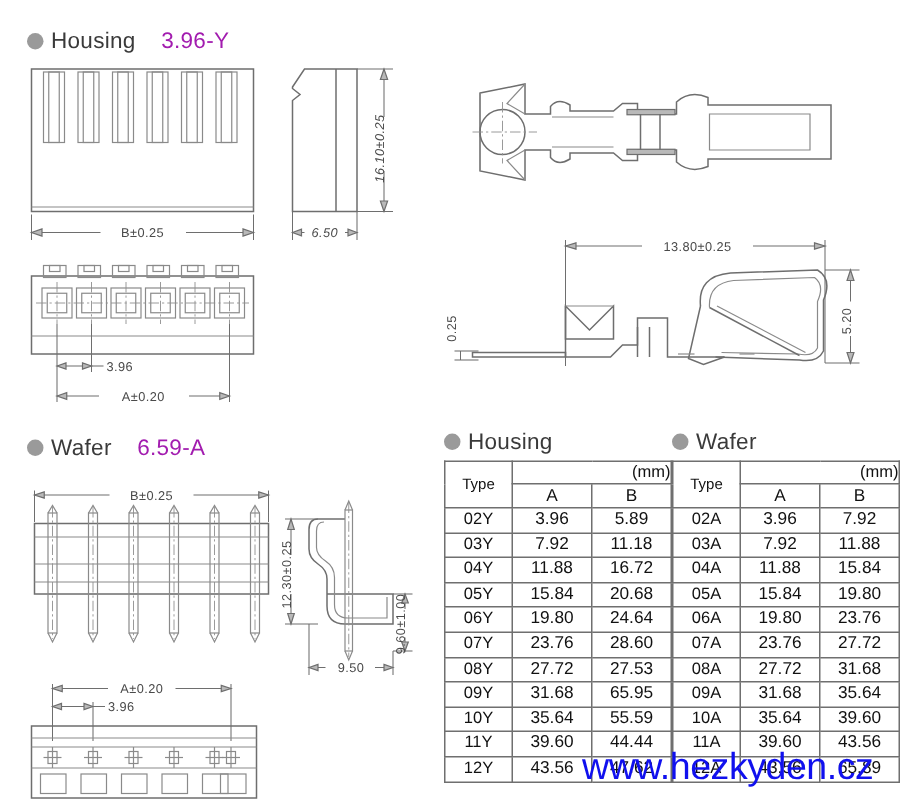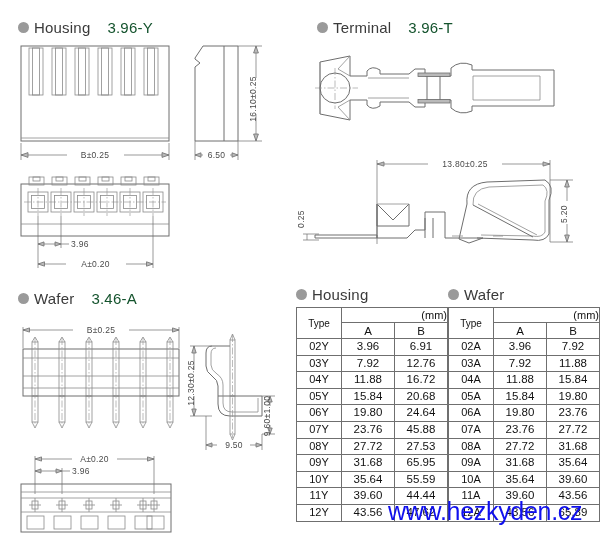--- a/index.html
+++ b/index.html
@@ -32,21 +32,21 @@
     display: inline-block;
     flex: 0 0 auto;
   }
   .sec-title {
     font-size: 15px;
     color: #3a3a3a;
     letter-spacing: .2px;
   }
   .sec-code {
     font-size: 15px;
-    color: #14532d;
+    color: #a21caf;
     margin-left: 12px;
     letter-spacing: .2px;
   }
 
   
   .dwg { position: absolute; }
   .dwg svg { display: block; overflow: visible; }
   .ln   { stroke: #6e6e6e; stroke-width: 1; fill: none; }
   .ln2  { stroke: #8a8a8a; stroke-width: .8; fill: none; }
   .fillgray { fill: #b9b9b9; stroke: #6e6e6e; stroke-width: .8; }
@@ -142,21 +142,21 @@
       <line class="dim" x1="3" y1="101" x2="3" y2="118"></line>
       <line class="dim" x1="151" y1="101" x2="151" y2="118"></line>
       <line class="dim" x1="3" y1="113" x2="49" y2="113"></line>
       <line class="dim" x1="106" y1="113" x2="151" y2="113"></line>
       <polygon class="fillgray" points="3,113 10,110.6 10,115.4"></polygon>
       <polygon class="fillgray" points="151,113 144,110.6 144,115.4"></polygon>
       <text class="dimtxt" x="77" y="116" text-anchor="middle">B±0.25</text>
     </svg>
   </div>
 
-  <div class="dwg" style="left:186px; top:42px;">
+  <div class="dwg" style="left:186px; top:42px;font-style:italic;">
     <svg width="105" height="130" viewBox="0 0 105 130">
 
       <path class="ln" d="M 5,16 L 13,4 L 48,4 L 48,99 L 5,99 L 5,25 L 10,21 L 5,17 Z"></path>
 
       <line class="ln" x1="34" y1="4" x2="34" y2="99"></line>
 
       <line class="dim" x1="48" y1="4" x2="72" y2="4"></line>
       <line class="dim" x1="48" y1="99" x2="72" y2="99"></line>
       <line class="dim" x1="66" y1="4" x2="66" y2="36"></line>
       <line class="dim" x1="66" y1="72" x2="66" y2="99"></line>
@@ -233,25 +233,20 @@
       <text class="dimtxt" x="53" y="75">3.96</text>
 
       <line class="dim" x1="20" y1="92" x2="48" y2="92"></line>
       <line class="dim" x1="108" y1="92" x2="135" y2="92"></line>
       <polygon class="fillgray" points="20,92 26.5,89.8 26.5,94.2"></polygon>
       <polygon class="fillgray" points="135,92 128.5,89.8 128.5,94.2"></polygon>
       <text class="dimtxt" x="77.5" y="95" text-anchor="middle">A±0.20</text>
     </svg>
   </div>
 
-  <div class="sec-head" style="left:313px; top:19px;">
-    <span class="bullet"></span>
-    <span class="sec-title">Terminal</span>
-    <span class="sec-code">3.96-T</span>
-  </div>
 
   <div class="dwg" style="left:306px; top:48px;">
     <svg width="285" height="92" viewBox="0 0 285 92">
 
       <path class="ln" d="M 10,14 L 40,8 L 40,28 L 57,28 L 57,23 Q 62,17 70,22 L 70,26 L 99,26
                           L 105,21 L 115,21 L 115,28 L 141,28 L 141,20 Q 150,12 162,17 L 162,22
                           L 244,22 L 244,58 L 162,58 L 162,63 Q 150,68 141,60 L 141,52 L 115,52
                           L 115,59 L 105,59 L 99,54 L 70,54 L 70,58 Q 62,63 57,57 L 57,52 L 40,52
                           L 40,72 L 10,66 Z"></path>
 
@@ -324,21 +319,21 @@
       <g class="ln2">
         <line x1="155" y1="90" x2="166" y2="90"></line>
         <line x1="196" y1="90" x2="206" y2="90"></line>
       </g>
     </svg>
   </div>
 
   <div class="sec-head" style="left:14px; top:290px;">
     <span class="bullet"></span>
     <span class="sec-title">Wafer</span>
-    <span class="sec-code">3.46-A</span>
+    <span class="sec-code">6.59-A</span>
   </div>
 
   <div class="dwg" style="left:12px; top:318px;">
     <svg width="180" height="118" viewBox="0 0 180 118">
 
       <line class="dim" x1="7" y1="9" x2="7" y2="30"></line>
       <line class="dim" x1="163" y1="9" x2="163" y2="30"></line>
       <line class="dim" x1="7" y1="12" x2="57" y2="12"></line>
       <line class="dim" x1="113" y1="12" x2="163" y2="12"></line>
       <polygon class="fillgray" points="7,12 13.5,9.9 13.5,14.1"></polygon>
@@ -526,46 +521,46 @@
         </tr>
         <tr>
           <th class="ab-h">A</th>
           <th class="ab-h">B</th>
         </tr>
       </thead>
       <tbody id="housing-body">
           <tr>
             <td class="type-c">02Y</td>
             <td>3.96</td>
-            <td>6.91</td>
+            <td>5.89</td>
           </tr>
           <tr>
             <td class="type-c">03Y</td>
             <td>7.92</td>
-            <td>12.76</td>
+            <td>11.18</td>
           </tr>
           <tr>
             <td class="type-c">04Y</td>
             <td>11.88</td>
             <td>16.72</td>
           </tr>
           <tr>
             <td class="type-c">05Y</td>
             <td>15.84</td>
             <td>20.68</td>
           </tr>
           <tr>
             <td class="type-c">06Y</td>
             <td>19.80</td>
             <td>24.64</td>
           </tr>
           <tr>
             <td class="type-c">07Y</td>
             <td>23.76</td>
-            <td>45.88</td>
+            <td>28.60</td>
           </tr>
           <tr>
             <td class="type-c">08Y</td>
             <td>27.72</td>
             <td>27.53</td>
           </tr>
           <tr>
             <td class="type-c">09Y</td>
             <td>31.68</td>
             <td>65.95</td>

